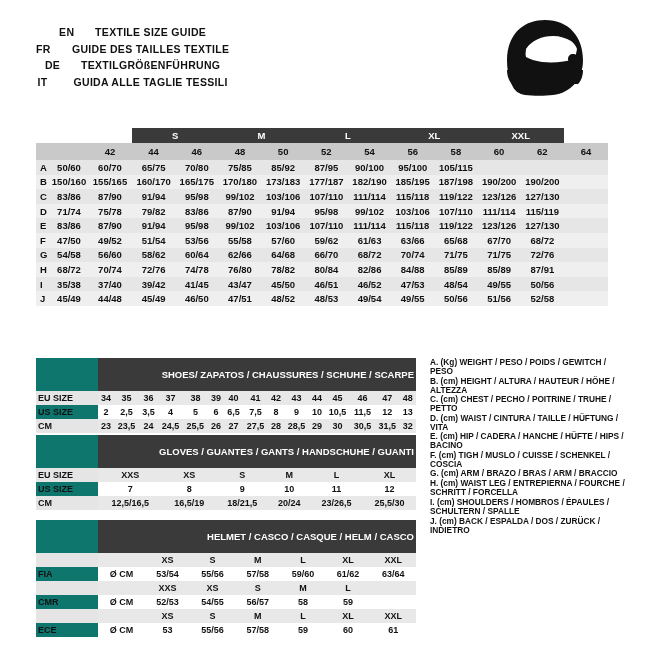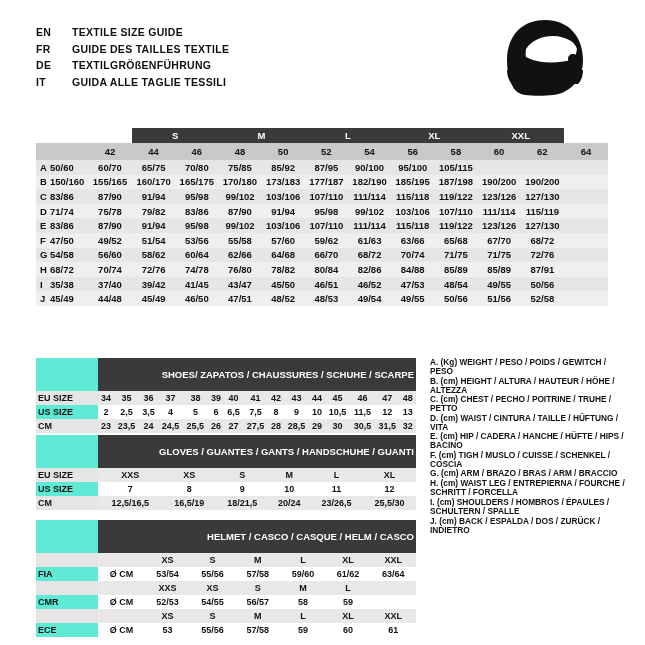--- a/index.html
+++ b/index.html
@@ -8,47 +8,47 @@
     background:#ffffff;
     font-family:"Liberation Sans", sans-serif;
     color:#111;
     position:relative;
     overflow:hidden;
   }
   .page{position:relative;width:645px;height:645px;}
 
   
   .header{position:absolute;left:36px;top:24px;}
-  .hdr-row{display:flex;font-size:10.5px;font-weight:bold;letter-spacing:.3px;line-height:16.5px;}
+  .hdr-row{display:flex;font-size:10.5px;font-weight:bold;letter-spacing:.3px;line-height:16.5px;justify-content:center;}
   .hdr-lang{width:36px;}
   .hdr-text{}
 
   .helmet{position:absolute;right:52px;top:18px;width:96px;height:86px;}
 
   
   .maintable{position:absolute;left:36px;top:128px;width:572px;border-collapse:collapse;}
   .maintable td,.maintable th{font-size:9.5px;font-weight:bold;text-align:center;padding:0;}
   .grouprow td{height:15px;color:#ffffff;background:#ffffff;}
   .grouprow td.g{background:#3a3a3a;}
   .numrow td{height:17px;background:#c9c9c9;}
   .numrow td.lbl{background:#c9c9c9;}
   .drow td{height:14.6px;background:#e6e6e6;}
   .drow.alt td{background:#efefef;}
   .drow td.rowlbl{text-align:left;padding-left:4px;width:9px;}
-  .drow td.rowlbl2{text-align:left;width:34px;padding-left:0;}
+  .drow td.rowlbl2{text-align:center;width:34px;padding-left:0;}
   .maintable td.c0{width:14px;}
   .maintable td.c1{width:38px;}
   .maintable td.cd{width:44px;}
 
   
   .lower{position:absolute;left:36px;top:358px;width:572px;}
   .subtable{border-collapse:collapse;}
   .subtable td{font-size:9px;font-weight:bold;padding:0 2px;height:14px;text-align:center;white-space:nowrap;}
   .subtable td.title{background:#3a3a3a;color:#fff;text-align:right;padding-left:6px;height:33px;font-size:9.5px;}
-  .subtable td.rlbl{text-align:left;width:58px;padding-left:2px;background:#5eead4;}
+  .subtable td.rlbl{text-align:left;width:58px;padding-left:2px;background:#0f766e;}
   .subtable tr.shade td{background:#e8e8e8;}
   .subtable tr.shade td.rlbl{background:#e5e5e5;}
 
   .legend{position:absolute;left:430px;top:358px;width:200px;font-size:8.3px;font-weight:bold;line-height:9px;}
   .legend div{margin-bottom:0.5px;}
 
   .helmet-block{margin-top:10px;}
 </style>
 </head>
 <body>

